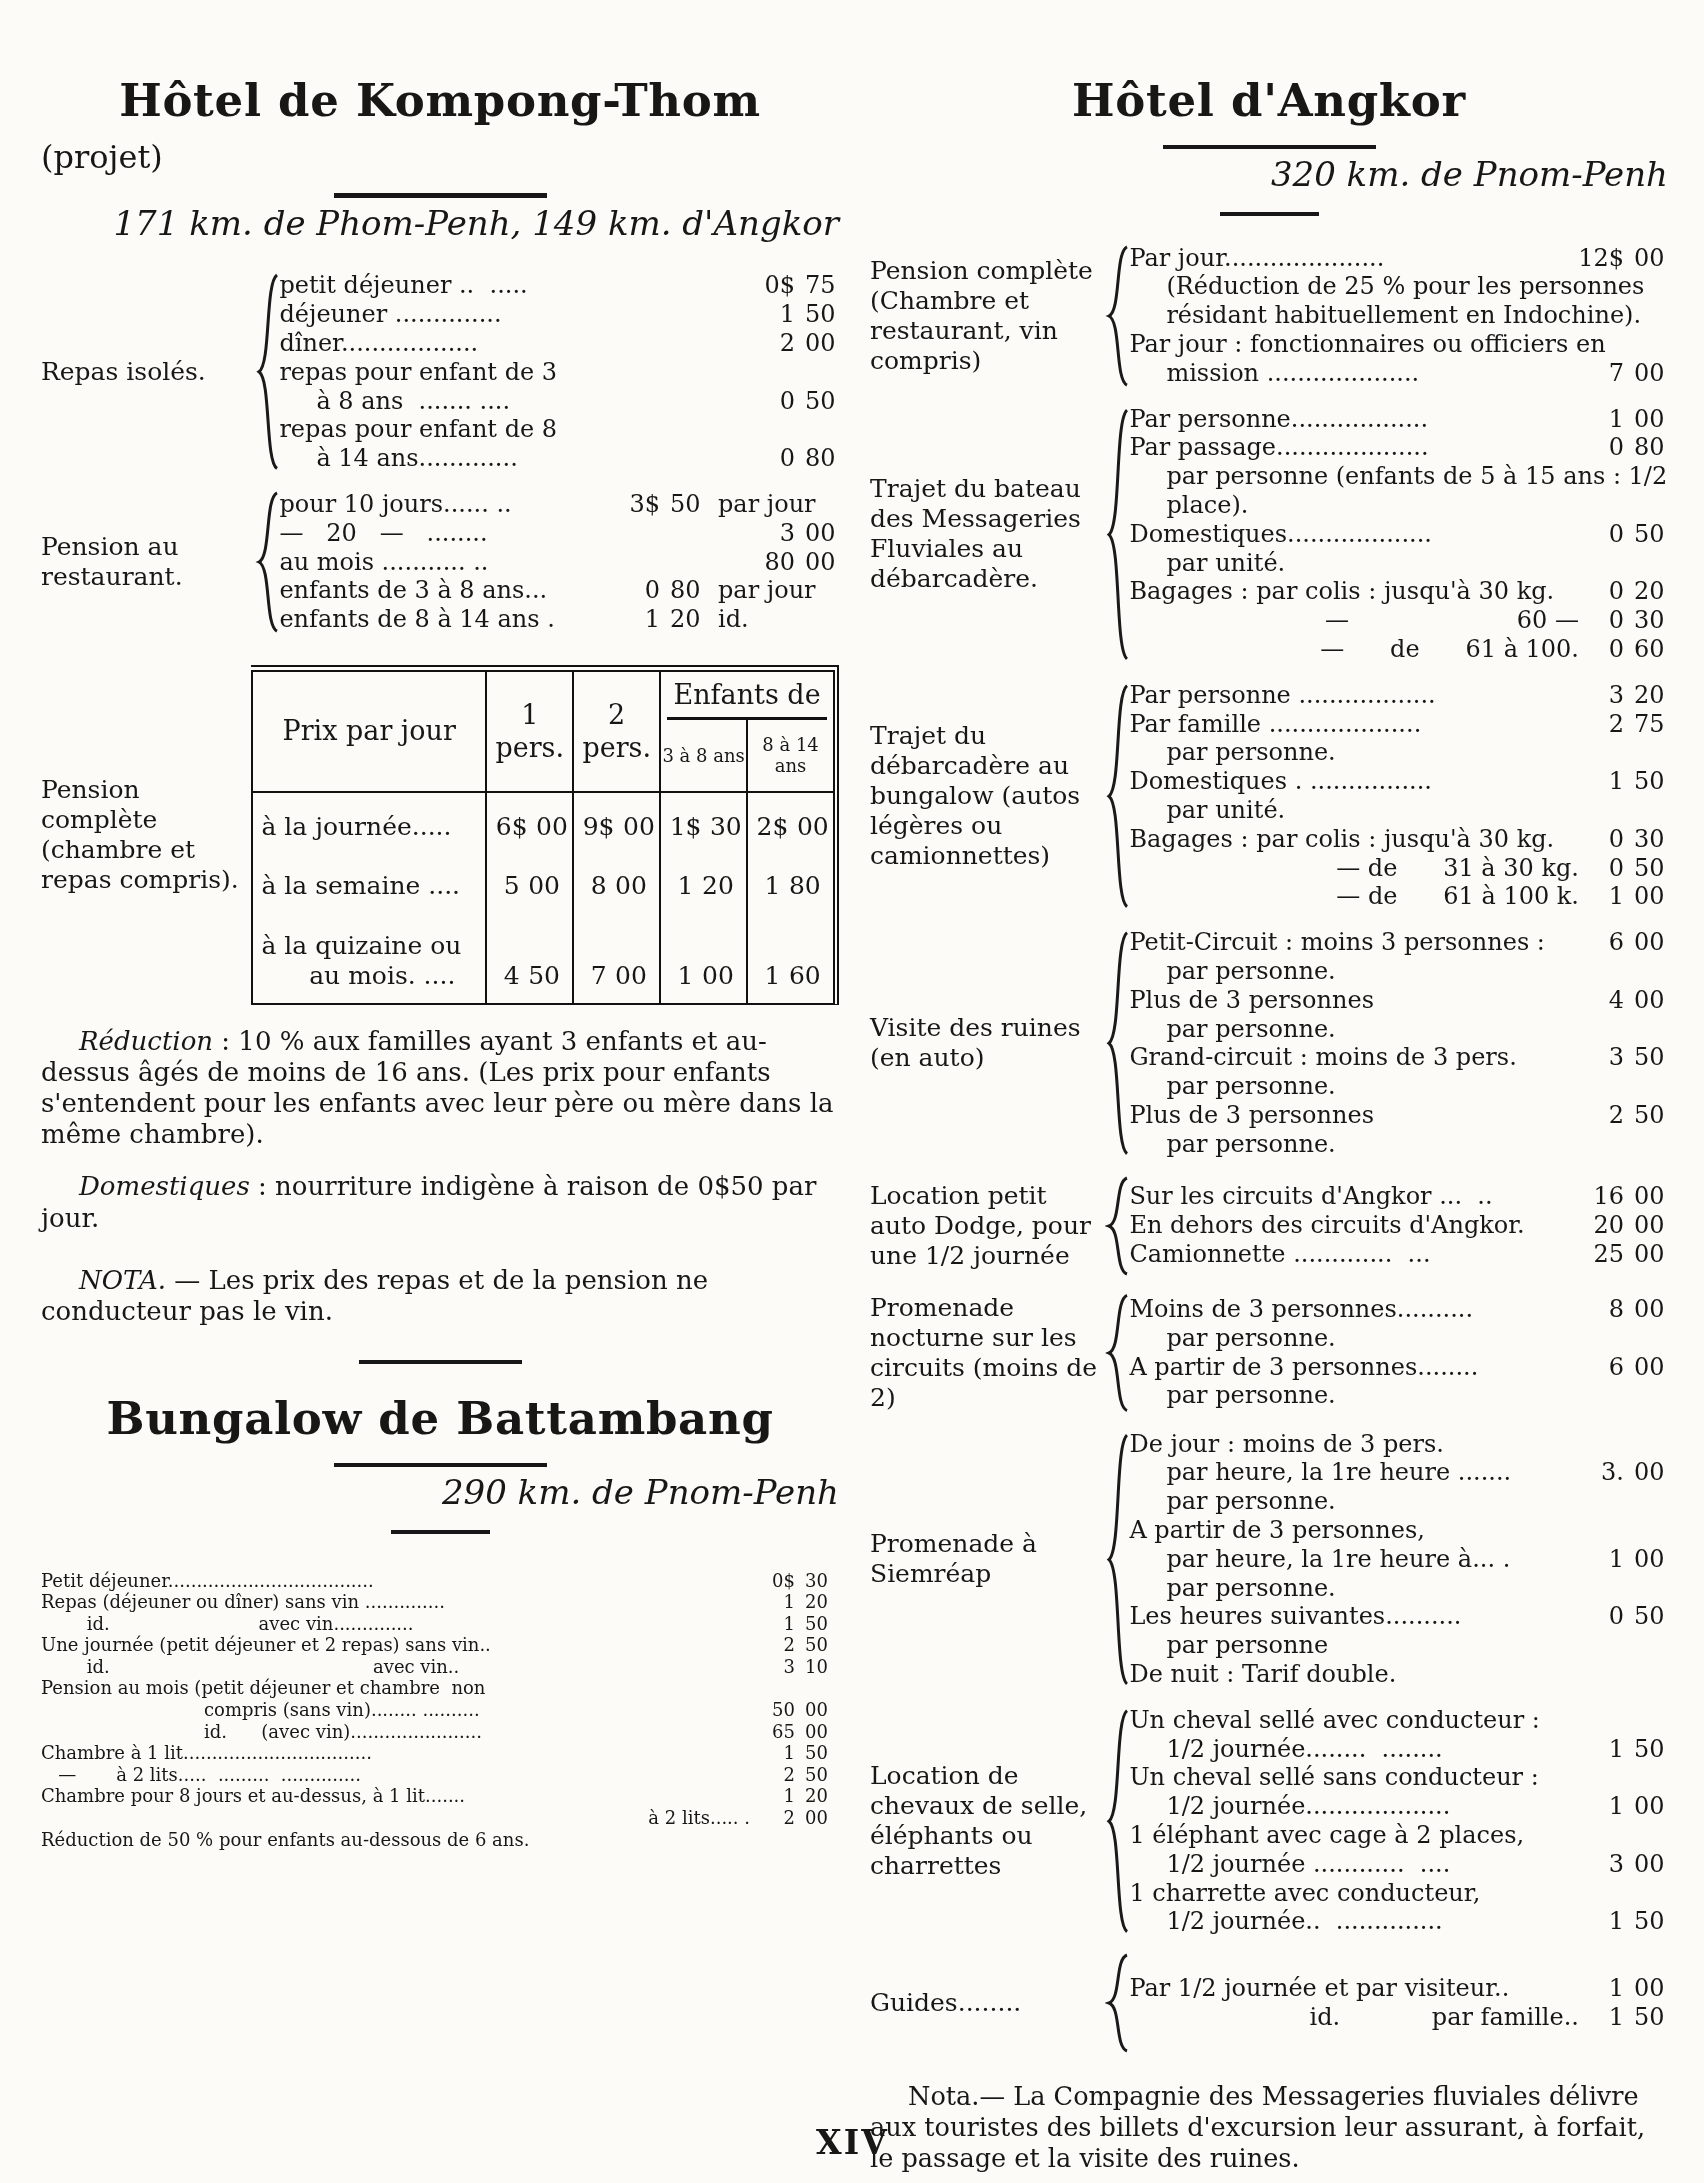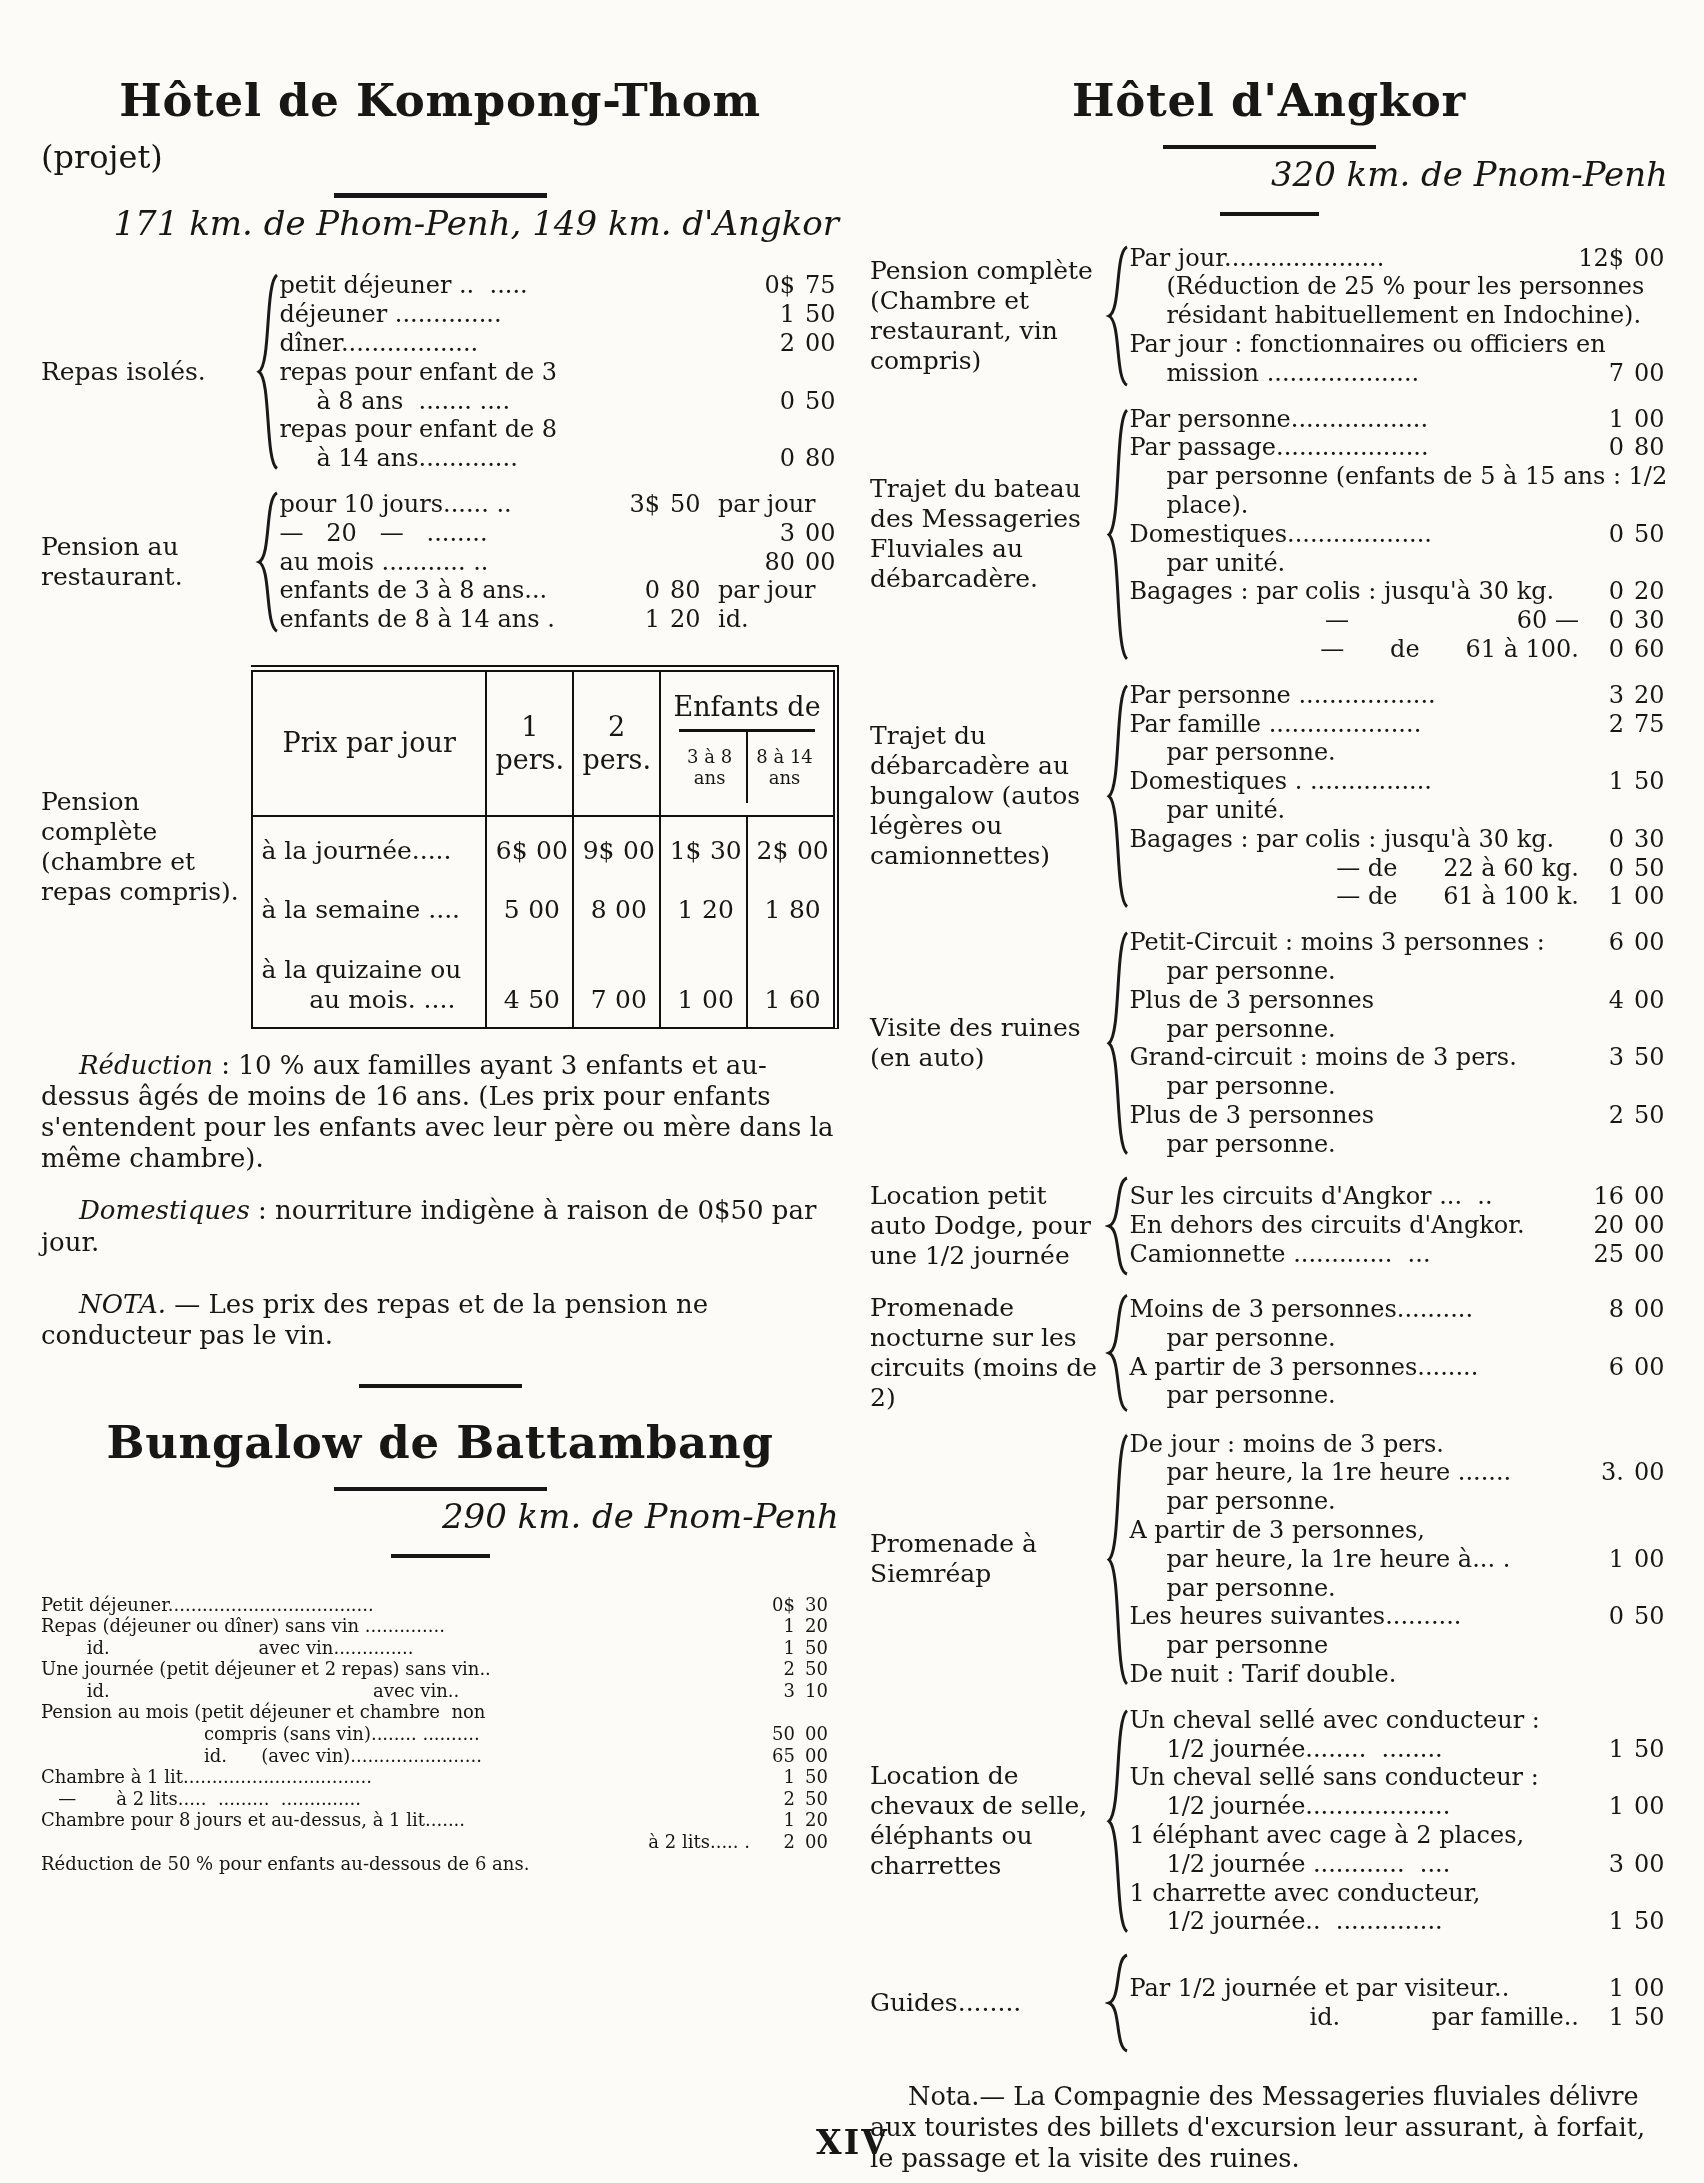--- a/index.html
+++ b/index.html
@@ -43,21 +43,21 @@
   .k-i2 .t { padding-left:163px; }
   .k-r .t { flex:1; text-align:right; }
 
   
   .tbl-section { display:flex; align-items:center; margin:31px 0 5.7px; }
   .tbl-label { width:210px; flex:none; font-size:25px; }
   .tbl { flex:1; display:grid; grid-template-columns:4.6fr 1.4fr 1.5fr 1.45fr 1.5fr;
          border-top:7.8px double #111; border-bottom:2.8px solid #111; border-right:6.4px double #111; }
   .th,.td { border-left:2.1px solid #111; }
   .th { display:flex; align-items:center; justify-content:center; min-height:119px; font-size:27px; border-bottom:2.8px solid #111; text-align:center; }
-  .th.enf { grid-column:4/6; flex-direction:column; align-items:stretch; justify-content:flex-start; padding:12px; }
+  .th.enf { grid-column:4/6; flex-direction:column; align-items:stretch; justify-content:flex-start; padding:0; }
   .enf-top { text-align:center; padding:7px 0 5.7px; font-size:27px; }
   .enf-rule { height:2.8px; background:#111; margin:0 5.7px; }
   .enf-sub { display:flex; flex:1; }
   .enf-sub span { flex:1; display:flex; align-items:center; justify-content:center; font-size:18px; }
   .enf-sub span + span { border-left:2.1px solid #111; }
   .td { padding:18.5px 4.3px 11.4px 8.5px; display:flex; align-items:flex-end; font-size:25px; white-space:pre-wrap; }
   .td.num { justify-content:center; align-items:flex-end; }
   .td .pu { min-width:0; } .td .pc { min-width:0; padding-left:8.5px; }
 
   
@@ -504,21 +504,21 @@
           </div>
 
           <div class="gline">
             <span class="t">Bagages : par colis : jusqu'à 30 kg.</span>
             <span class="fill"></span>
             <span class="pu">0</span>
             <span class="pc">30</span>
           </div>
 
           <div class="gline k-r">
-            <span class="t">— de      22 à 60 kg.</span>
+            <span class="t">— de      31 à 30 kg.</span>
 
             <span class="pu">0</span>
             <span class="pc">50</span>
           </div>
 
           <div class="gline k-r">
             <span class="t">— de      61 à 100 k.</span>
 
             <span class="pu">1</span>
             <span class="pc">00</span>

